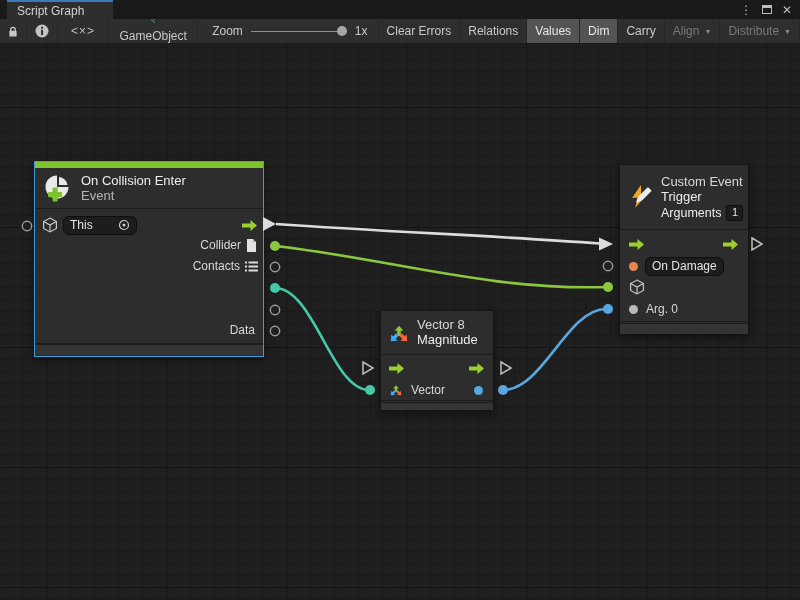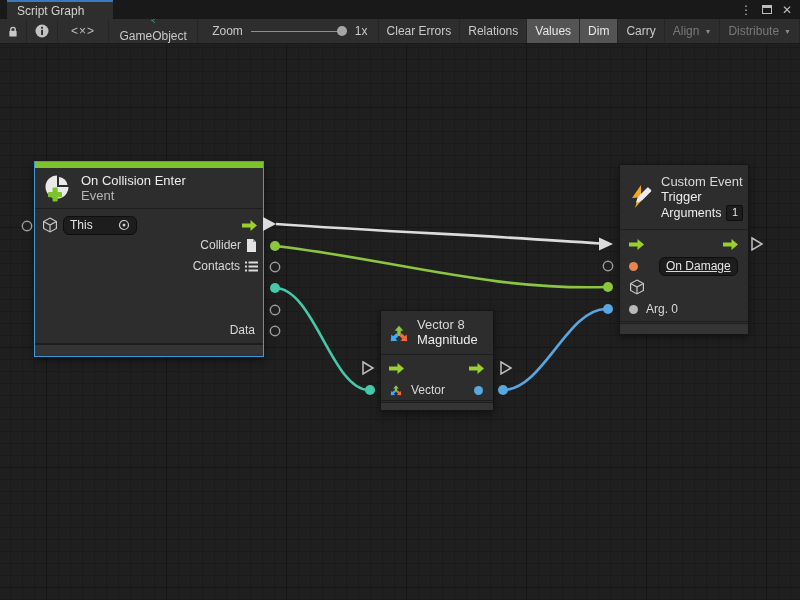--- a/index.html
+++ b/index.html
@@ -270,21 +270,21 @@
       </div>
       <div class="divider" style="top:64px"></div>
       <div class="row" style="top:69px;left:9px;right:9px;justify-content:space-between;">
         <svg width="16" height="13" viewBox="0 0 16 13">
             <polygon points="0,4.5 8.5,4.5 8.5,1 15,6.5 8.5,12 8.5,8.5 0,8.5" fill="#9BCF2F"></polygon>
           </svg>
         <svg width="16" height="13" viewBox="0 0 16 13">
             <polygon points="0,4.5 8.5,4.5 8.5,1 15,6.5 8.5,12 8.5,8.5 0,8.5" fill="#9BCF2F"></polygon>
           </svg>
       </div>
-      <div class="row" style="top:91px;left:9px;right:10px;gap:21px;text-decoration:underline;">
+      <div class="row" style="top:91px;left:9px;right:10px;gap:7px;">
         <span class="dot" style="background:var(--port-orange);"></span>
         <span class="pill">
           <span>On Damage</span>
         </span>
       </div>
       <div class="row" style="top:112px;left:9px;">
         <svg width="16" height="16" viewBox="0 0 15 15">
           <path d="M7.5 1 L13.5 4.25 V10.75 L7.5 14 L1.5 10.75 V4.25 Z" stroke="#c9c9c9" stroke-width="1.1" fill="none"></path>
           <path d="M1.5 4.25 L7.5 7.5 L13.5 4.25 M7.5 7.5 V14" stroke="#c9c9c9" stroke-width="1.1" fill="none"></path>
         </svg>

